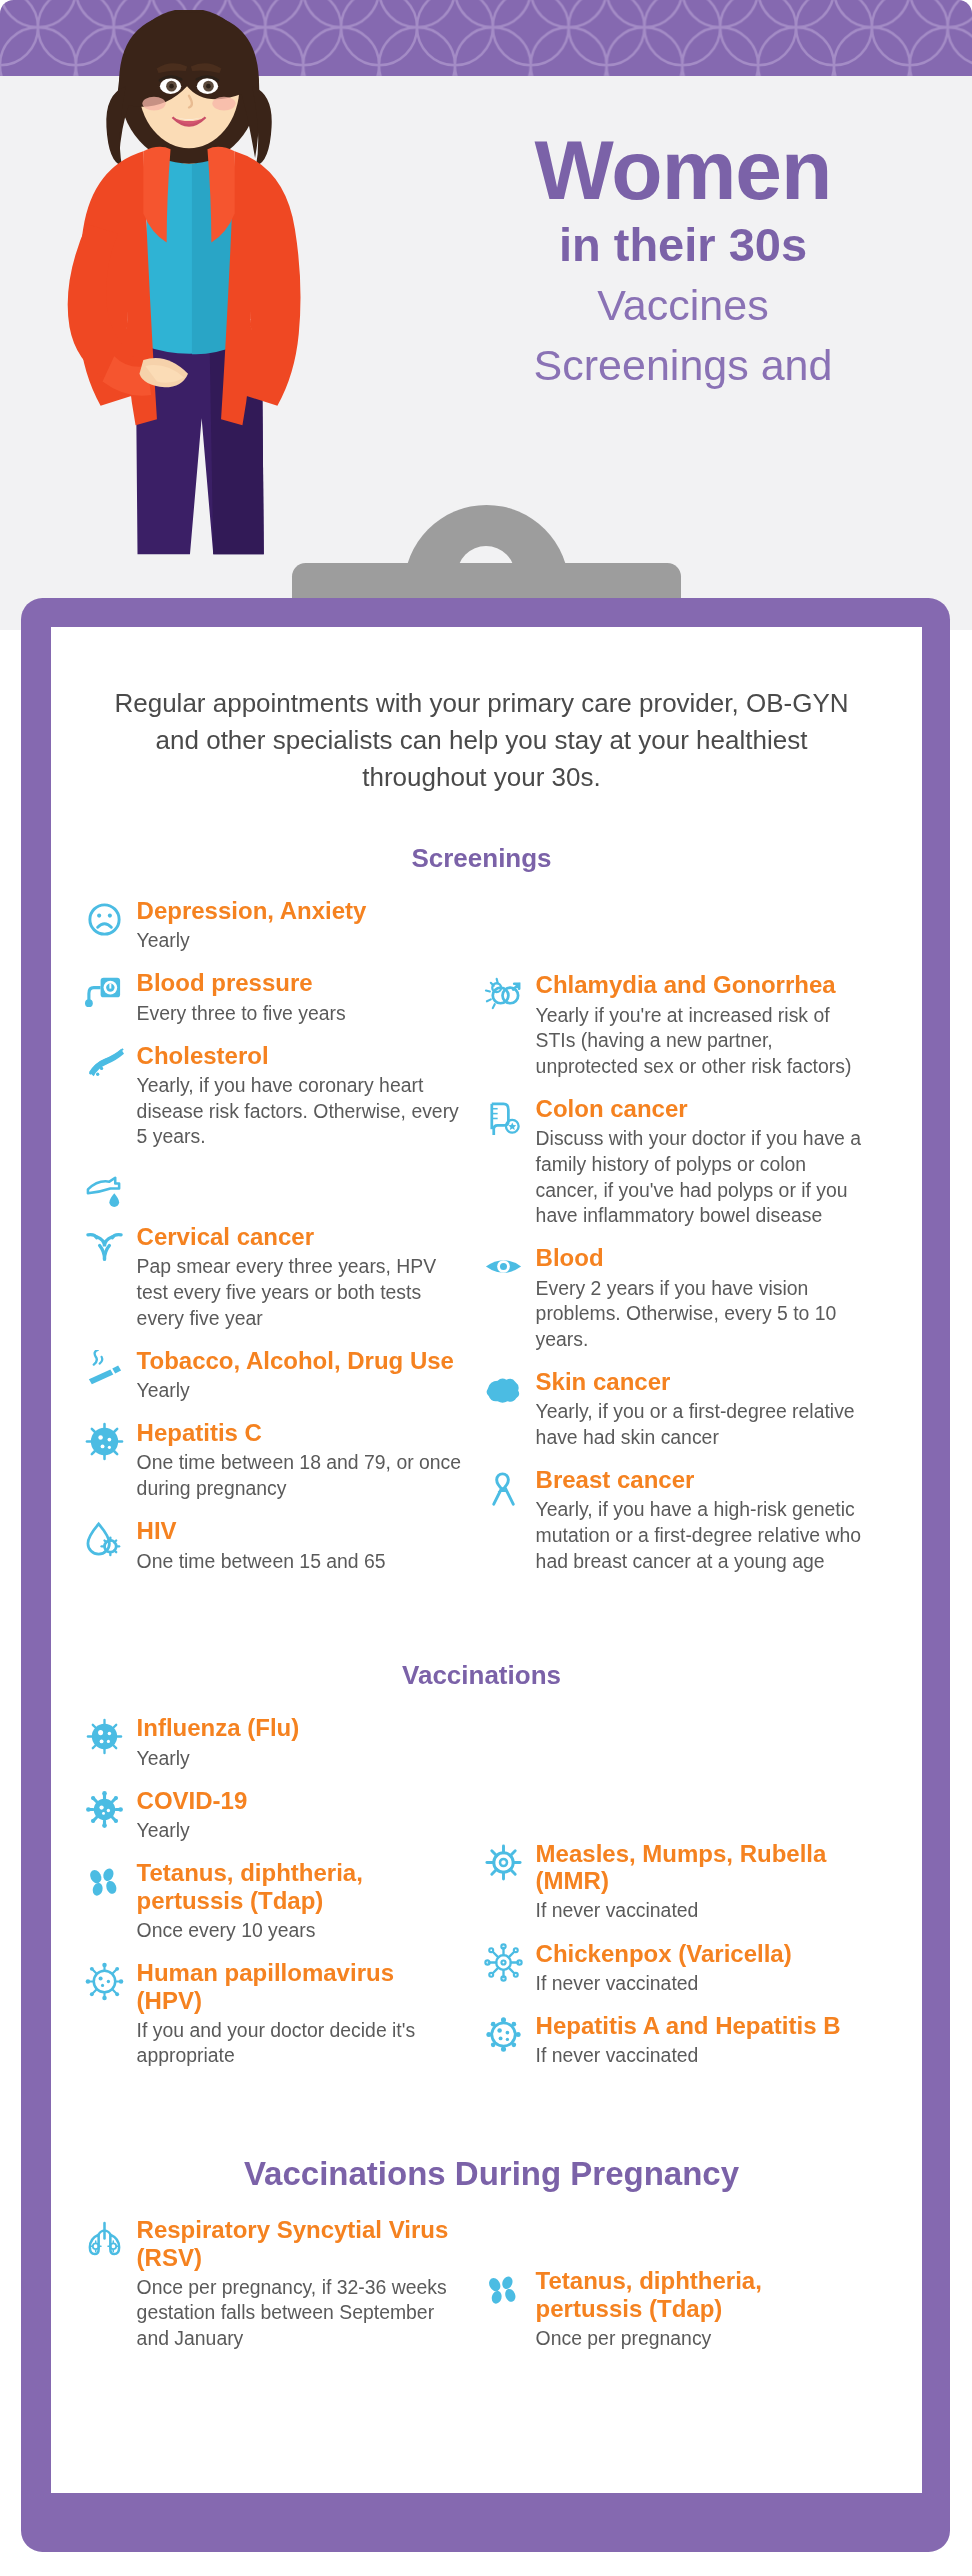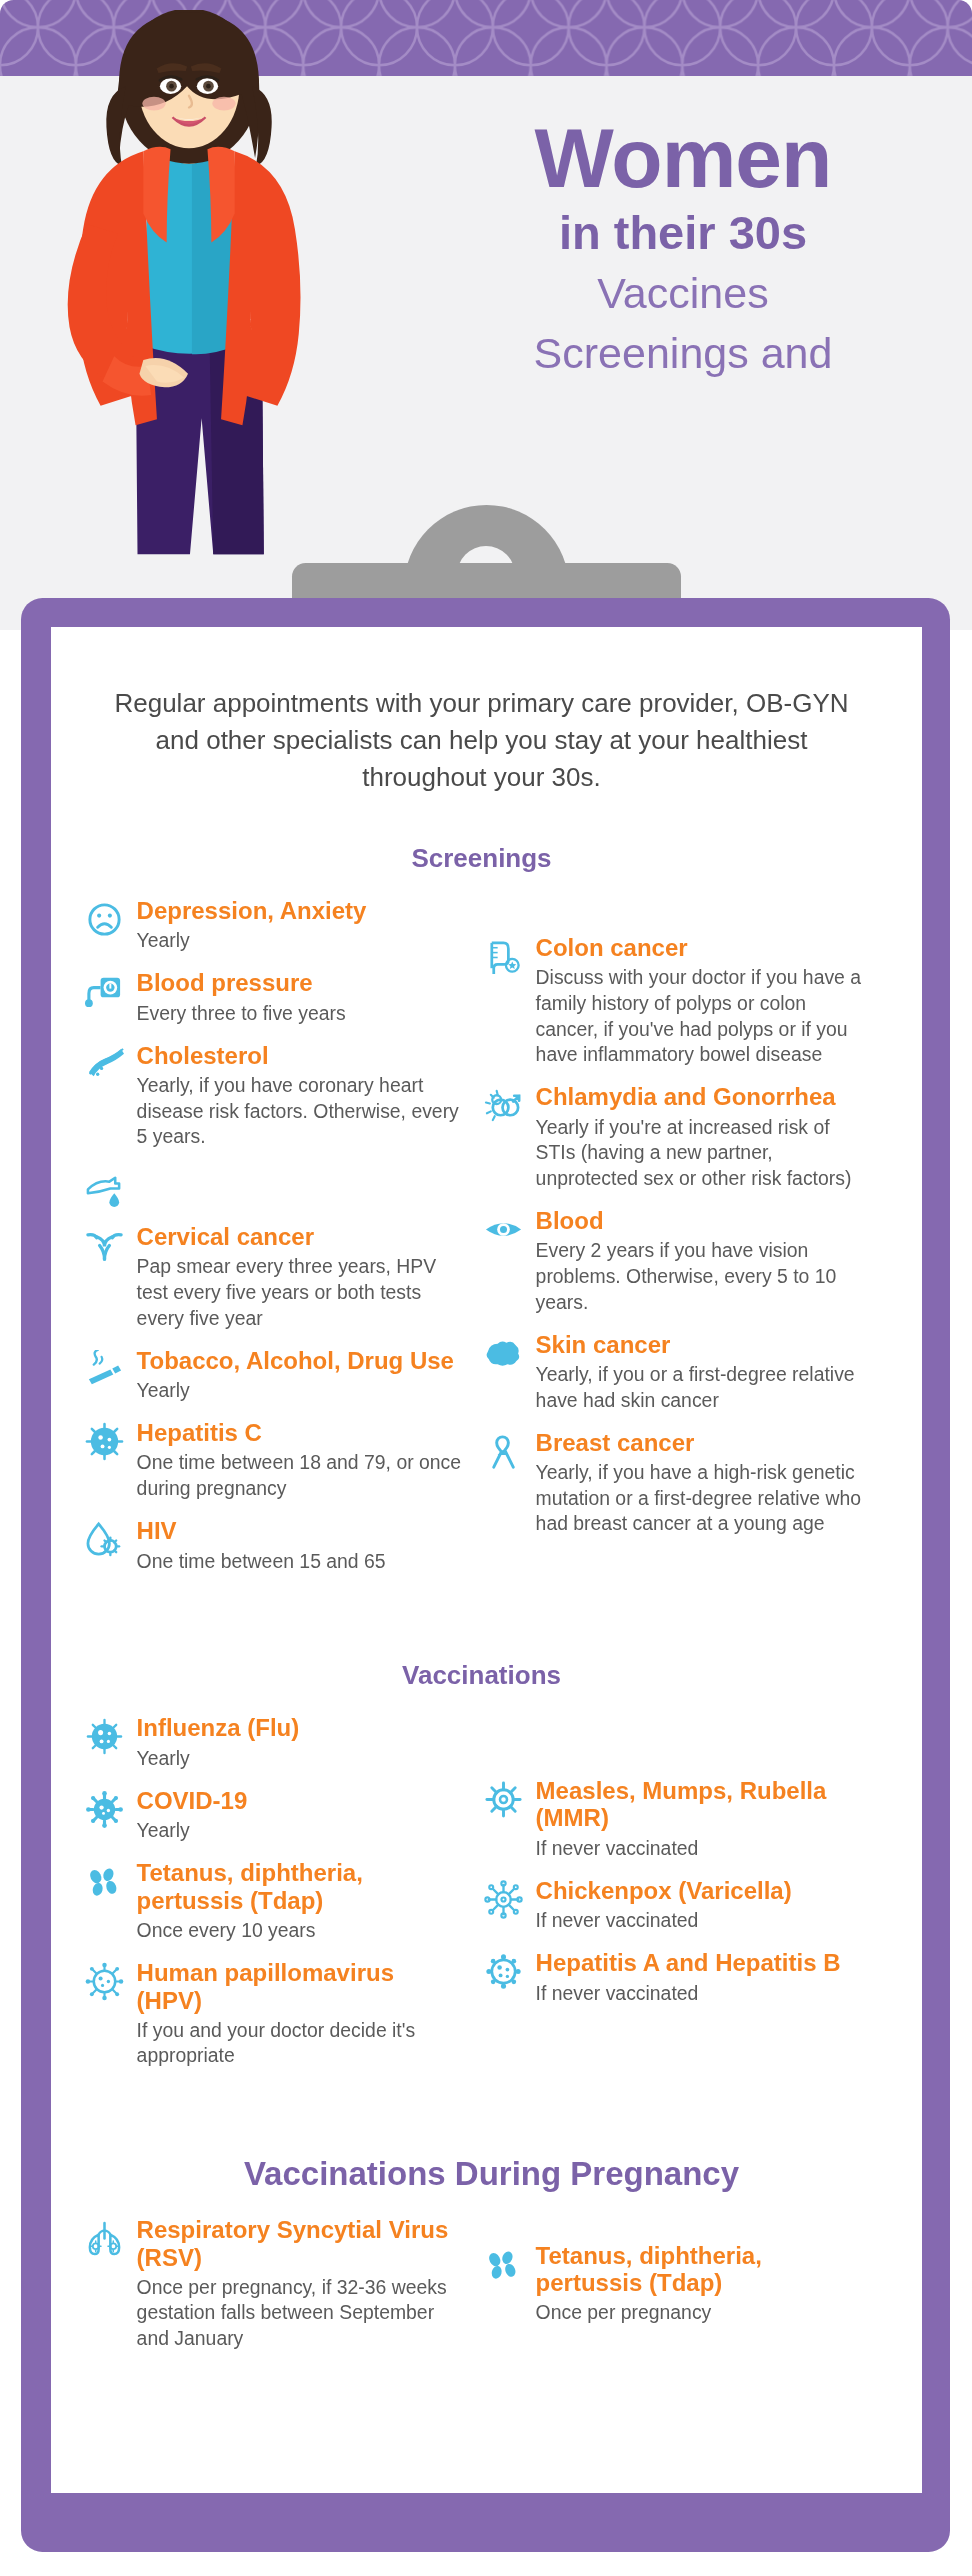--- a/index.html
+++ b/index.html
@@ -21,21 +21,21 @@
   .top-band svg{position:absolute;left:0;top:0;}
 
   
   .hero{
     position:absolute;left:0;top:76px;width:972px;height:554px;
     background:#f2f2f3;
   }
 
   
   .title-wrap{
-    position:absolute;left:418px;top:117px;width:530px;text-align:center;
+    position:absolute;left:418px;top:129px;width:530px;text-align:center;
   }
   .t1{
     font-size:84px;font-weight:bold;color:#7b62a8;line-height:0.98;
     letter-spacing:-1px;
   }
   .t2{
     font-size:47px;font-weight:bold;color:#7b62a8;line-height:1.12;
     margin-top:7.8px;
   }
   .t3{
@@ -80,21 +80,21 @@
   .intro{
     margin:58px auto 0 auto;width:768px;text-align:center;
     font-size:26px;color:#4a4a4a;line-height:1.42;
   }
   .section-head{
     text-align:center;font-size:26px;font-weight:bold;color:#7b62a8;
     margin-top:47px;
   }
   .section-head.wide{font-size:33px;padding-left:20px;}
 
-  .cols{display:flex;gap:19px;padding:0 39px;margin-top:17.5px;align-items:center;}
+  .cols{display:flex;gap:19px;padding:0 39px;margin-top:17.5px;align-items:flex-end;}
   .col{width:calc(50% - 16.5px);}
 
   .item{display:flex;gap:12.6px;margin-top:15.6px;align-items:flex-start;}
   .item:first-child{margin-top:5.8px;}
   .ic{flex:0 0 39px;width:39px;height:39px;margin-top:2.9px;}
   .ic svg{display:block;width:39px;height:39px;}
   .itxt{flex:1;min-width:0;}
   .iname{
     font-size:24px;font-weight:bold;color:#f58220;line-height:1.14;
   }
@@ -341,56 +341,56 @@
         </div>
       </div>
 
     </div>
 
     <div class="col">
 
       <div class="item">
         <span class="ic">
             <svg viewBox="0 0 40 40">
-              <path d="M8 6 h12 q5 0 5 6 v12 q0 4 -5 4 h-6 q-4 0 -4 4 v6" fill="none" stroke="#4bbce3" stroke-width="2.8" stroke-linejoin="round"></path>
-              <path d="M8 6 v26" fill="none" stroke="#4bbce3" stroke-width="2.8"></path>
-              <g stroke="#4bbce3" stroke-width="1.6">
-                <line x1="8" y1="11" x2="14" y2="11"></line>
-                <line x1="8" y1="16" x2="14" y2="16"></line>
-                <line x1="8" y1="21" x2="14" y2="21"></line>
-              </g>
-              <circle cx="29" cy="29" r="6.5" fill="none" stroke="#4bbce3" stroke-width="2.4"></circle>
-              <path d="M29 25 l1.2 2.7 l2.9 .3 l-2.2 2 l.6 2.9 l-2.5 -1.5 l-2.5 1.5 l.6 -2.9 l-2.2 -2 l2.9 -.3 Z" fill="#4bbce3"></path>
-            </svg>
-          </span>
-        <div class="itxt">
-          <div class="iname">Colon cancer</div>
-          <div class="idesc">Discuss with your doctor if you have a family history of polyps or colon cancer, if you've had polyps or if you have inflammatory bowel disease</div>
-        </div>
-      </div>
-
-      <div class="item">
-        <span class="ic">
-            <svg viewBox="0 0 40 40">
               <circle cx="17" cy="22" r="8" fill="none" stroke="#4bbce3" stroke-width="2.8"></circle>
               <circle cx="27" cy="22" r="8" fill="none" stroke="#4bbce3" stroke-width="2.8"></circle>
               <path d="M30 16 l6 -6 m-5 0 h5 v5" fill="none" stroke="#4bbce3" stroke-width="2.8" stroke-linecap="round"></path>
               <g stroke="#4bbce3" stroke-width="2.2" stroke-linecap="round">
                 <line x1="10" y1="12" x2="7" y2="9"></line>
                 <line x1="14" y1="9" x2="13" y2="5"></line>
                 <line x1="6" y1="18" x2="2" y2="17"></line>
                 <line x1="7" y1="26" x2="3" y2="28"></line>
                 <line x1="11" y1="31" x2="9" y2="35"></line>
               </g>
               <circle cx="13" cy="14" r="4.5" fill="none" stroke="#4bbce3" stroke-width="2.4"></circle>
             </svg>
           </span>
         <div class="itxt">
           <div class="iname">Chlamydia and Gonorrhea</div>
           <div class="idesc">Yearly if you're at increased risk of STIs (having a new partner, unprotected sex or other risk factors)</div>
+        </div>
+      </div>
+
+      <div class="item">
+        <span class="ic">
+            <svg viewBox="0 0 40 40">
+              <path d="M8 6 h12 q5 0 5 6 v12 q0 4 -5 4 h-6 q-4 0 -4 4 v6" fill="none" stroke="#4bbce3" stroke-width="2.8" stroke-linejoin="round"></path>
+              <path d="M8 6 v26" fill="none" stroke="#4bbce3" stroke-width="2.8"></path>
+              <g stroke="#4bbce3" stroke-width="1.6">
+                <line x1="8" y1="11" x2="14" y2="11"></line>
+                <line x1="8" y1="16" x2="14" y2="16"></line>
+                <line x1="8" y1="21" x2="14" y2="21"></line>
+              </g>
+              <circle cx="29" cy="29" r="6.5" fill="none" stroke="#4bbce3" stroke-width="2.4"></circle>
+              <path d="M29 25 l1.2 2.7 l2.9 .3 l-2.2 2 l.6 2.9 l-2.5 -1.5 l-2.5 1.5 l.6 -2.9 l-2.2 -2 l2.9 -.3 Z" fill="#4bbce3"></path>
+            </svg>
+          </span>
+        <div class="itxt">
+          <div class="iname">Colon cancer</div>
+          <div class="idesc">Discuss with your doctor if you have a family history of polyps or colon cancer, if you've had polyps or if you have inflammatory bowel disease</div>
         </div>
       </div>
 
       <div class="item">
         <span class="ic">
             <svg viewBox="0 0 40 40">
               <path d="M2 20 q18 -13 36 0 q-18 13 -36 0 Z" fill="#4bbce3"></path>
               <circle cx="20" cy="20" r="6.5" fill="#fff"></circle>
               <circle cx="20" cy="20" r="3.6" fill="#4bbce3"></circle>
             </svg>

